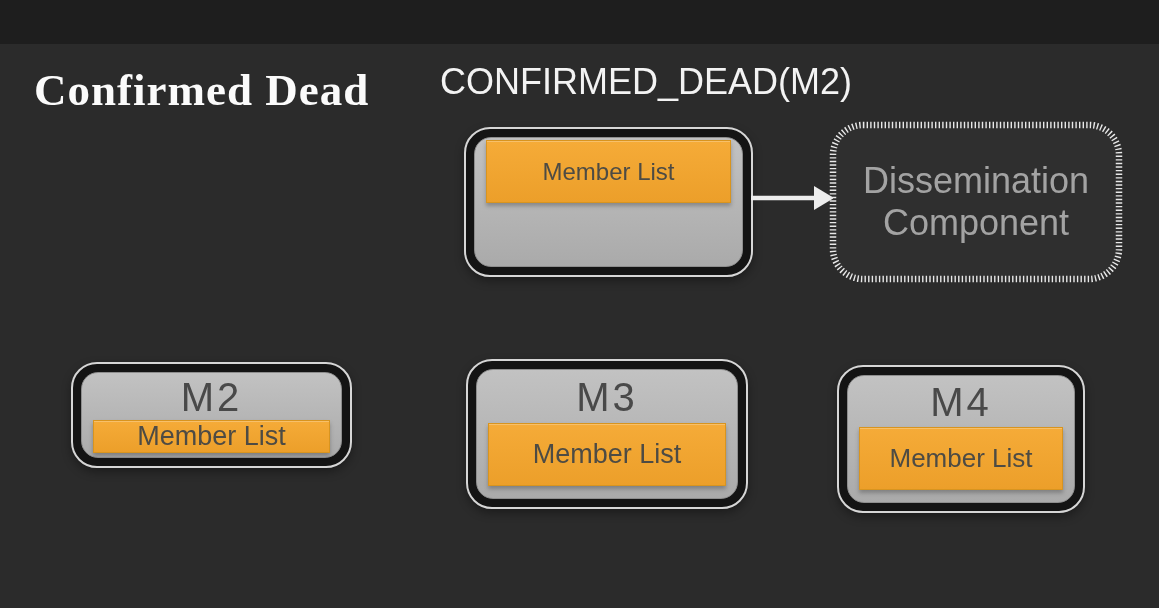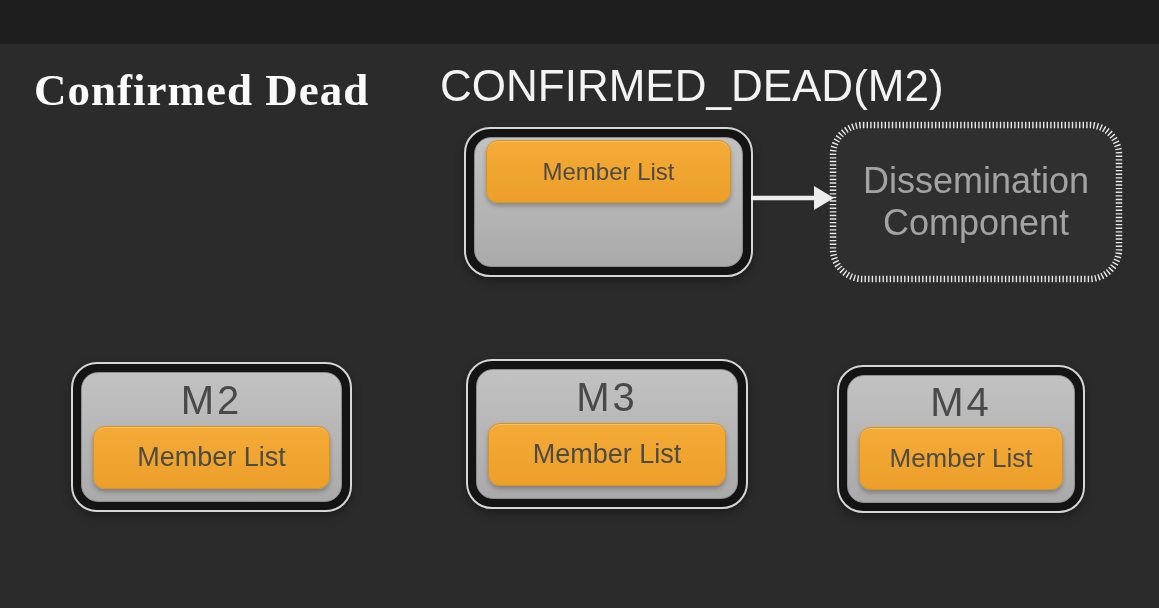--- a/index.html
+++ b/index.html
@@ -24,21 +24,21 @@
     font-weight: 700;
     font-size: 45px;
     letter-spacing: 1px;
     color: #fbfbfb;
     white-space: nowrap;
   }
   .event-label {
     position: absolute;
     left: 440px;
     top: 17px;
-    font-size: 44px;
+    font-size: 36px;
     font-weight: 400;
     letter-spacing: 0px;
     color: #f3f3f3;
     white-space: nowrap;
   }
   
   .node {
     position: absolute;
     box-sizing: border-box;
     border: 2px solid #d6d6d6;
@@ -67,30 +67,30 @@
     font-size: 40px;
     letter-spacing: 3px;
     color: #494949;
   }
   .member-list {
     width: 100%;
     height: 63px;
     box-sizing: border-box;
     background: linear-gradient(180deg, #f5ab38, #ec9f2a);
     border: 1px solid #d8941f;
-    border-radius: 12px;
+    border-radius: 0;
     display: flex;
     align-items: center;
     justify-content: center;
     font-size: 27px;
     color: #4d4b44;
     box-shadow: inset 0 1px 0 rgba(255,255,255,0.25), 0 3px 4px rgba(0,0,0,0.25);
   }
   #node-m1 { left: 464px; top: 83px;  width: 289px; height: 150px; }
-  #node-m2 { left: 71px;  top: 318px; width: 281px; height: 150px; }
+  #node-m2 { left: 71px;  top: 318px; width: 281px; height: 106px; }
   #node-m3 { left: 466px; top: 315px; width: 282px; height: 150px; }
   #node-m4 { left: 837px; top: 321px; width: 248px; height: 148px; }
   #node-m1 .member-list { font-size: 24px; }
   #node-m4 .member-list { font-size: 26px; }
 
   
   .dissem-wrap {
     position: absolute;
     left: 826px;
     top: 74px;

